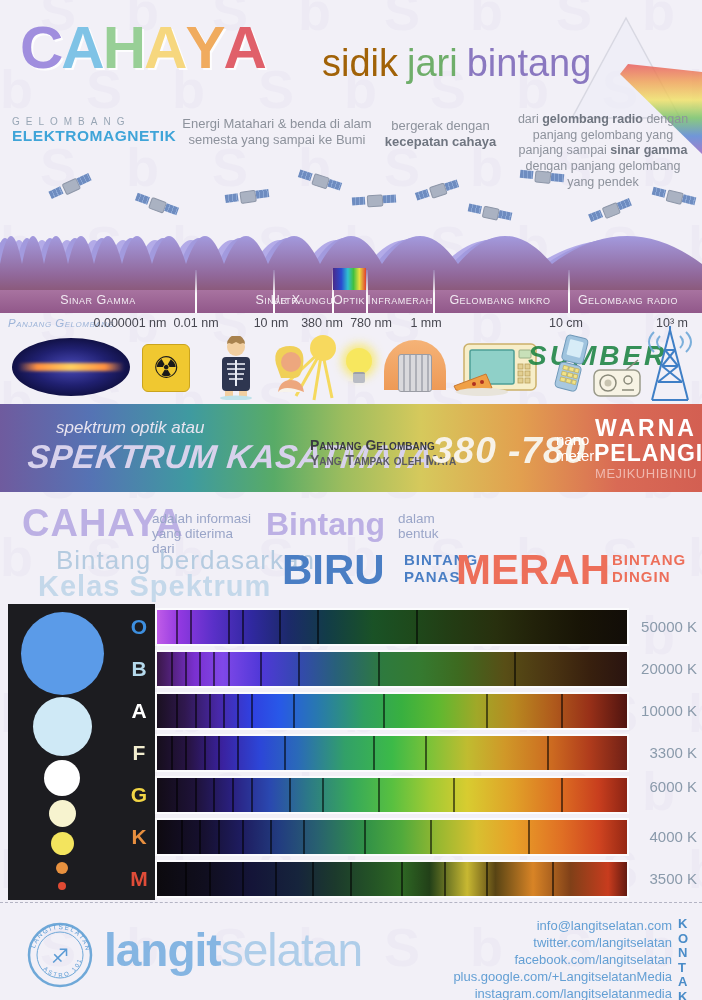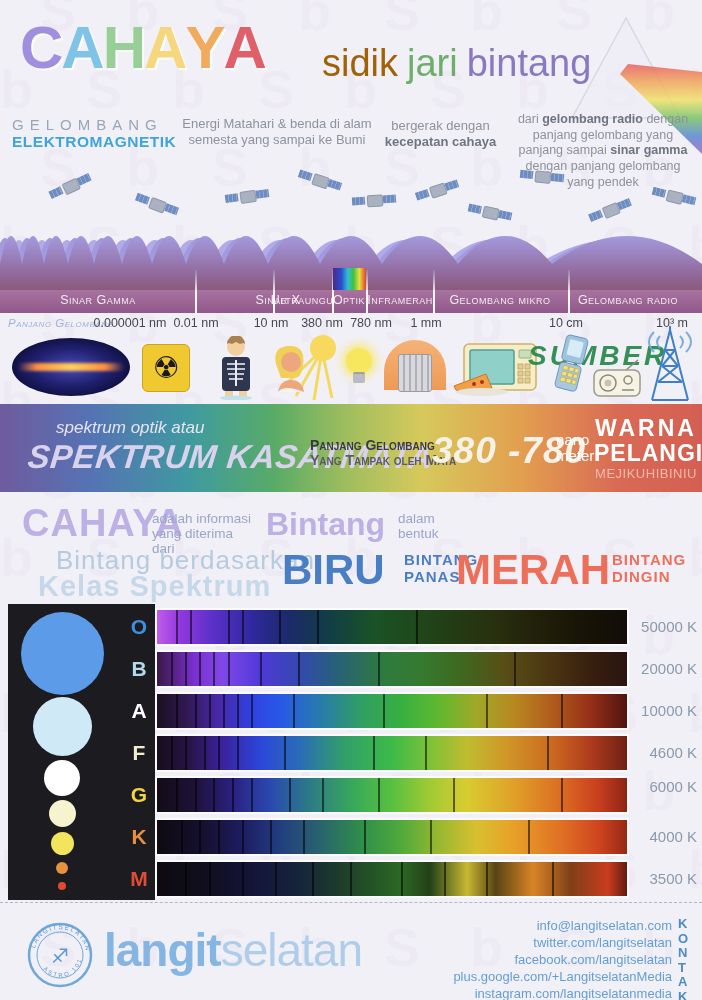--- a/index.html
+++ b/index.html
@@ -9,21 +9,21 @@
   
   .wm{position:absolute;font-weight:bold;color:#8878b8;opacity:.045;pointer-events:none;}
   
   .title-letter{font-weight:bold;font-size:60px;line-height:1;display:inline-block;
     text-shadow:2px 2px 0 rgba(255,255,255,.85);letter-spacing:-2px;}
   .subtitle{font-size:38px;font-weight:300;letter-spacing:0px;}
   .subtitle span{margin-right:9px;}
   
   .intro{font-size:13px;color:#8d929c;line-height:1.25;text-align:center;}
   .intro b{color:#6f7580;}
-  .em1{font-size:15px;letter-spacing:6px;color:#98a6b5;}
+  .em1{font-size:10px;letter-spacing:6px;color:#98a6b5;}
   .em2{font-size:15.5px;font-weight:bold;color:#3fa4d8;letter-spacing:.5px;}
   
   .sat{position:absolute;width:44px;height:12px;}
   .sat .body{position:absolute;left:15px;top:1px;width:14px;height:10px;background:#aab2c2;border:1px solid #8d96a8;border-radius:2px;}
   .sat .p1,.sat .p2{position:absolute;top:2px;width:13px;height:8px;background:#6e8cc0;
      background:repeating-linear-gradient(90deg,#6e8cc0 0 3px,#8aa6d4 3px 4px);}
   .sat .p1{left:0;} .sat .p2{right:0;}
   .caption{font-style:italic;font-size:15px;color:#8b9ec2;}
   .caption b{color:#7083ac;}
   
@@ -556,21 +556,21 @@
         <div class="absline" style="left: 3%;"></div>
         <div class="absline" style="left: 6%;"></div>
         <div class="absline" style="left: 10%;"></div>
         <div class="absline" style="left: 13%;"></div>
         <div class="absline" style="left: 17%;"></div>
         <div class="absline" style="left: 27%;"></div>
         <div class="absline" style="left: 46%;"></div>
         <div class="absline" style="left: 57%;"></div>
         <div class="absline" style="left: 83%;"></div>
       </div>
-      <div class="temp" style="top: 130px;">4600 K</div>
+      <div class="temp" style="top: 130px;">3300 K</div>
       <div class="cls-letter" style="top: 172px; color: rgb(242, 213, 69);">G</div>
       <div class="strip" style="top: 172px; background: linear-gradient(90deg, rgb(18, 12, 22) 0%, rgb(30, 18, 56) 8%, rgb(42, 32, 128) 16%, rgb(42, 72, 176) 24%, rgb(44, 120, 136) 32%, rgb(56, 170, 88) 42%, rgb(88, 192, 64) 50%, rgb(160, 202, 52) 58%, rgb(216, 204, 48) 66%, rgb(224, 160, 40) 76%, rgb(220, 108, 34) 86%, rgb(200, 62, 30) 94%, rgb(140, 36, 20) 100%);">
         <div class="absline" style="left: 4%;"></div>
         <div class="absline" style="left: 8%;"></div>
         <div class="absline" style="left: 12%;"></div>
         <div class="absline" style="left: 16%;"></div>
         <div class="absline" style="left: 20%;"></div>
         <div class="absline" style="left: 28%;"></div>
         <div class="absline" style="left: 35%;"></div>
         <div class="absline" style="left: 47%;"></div>

